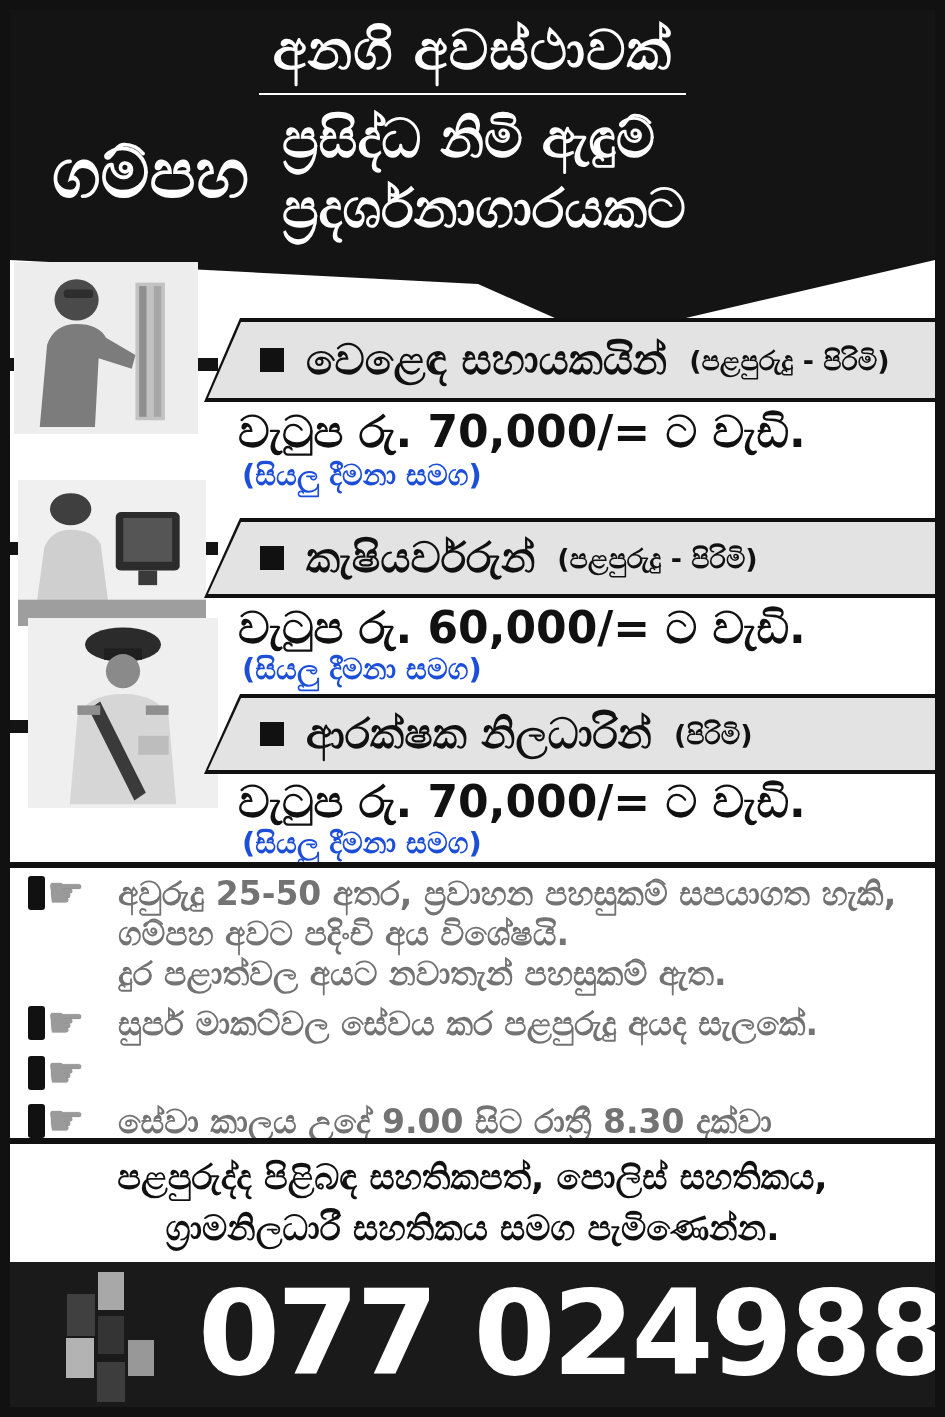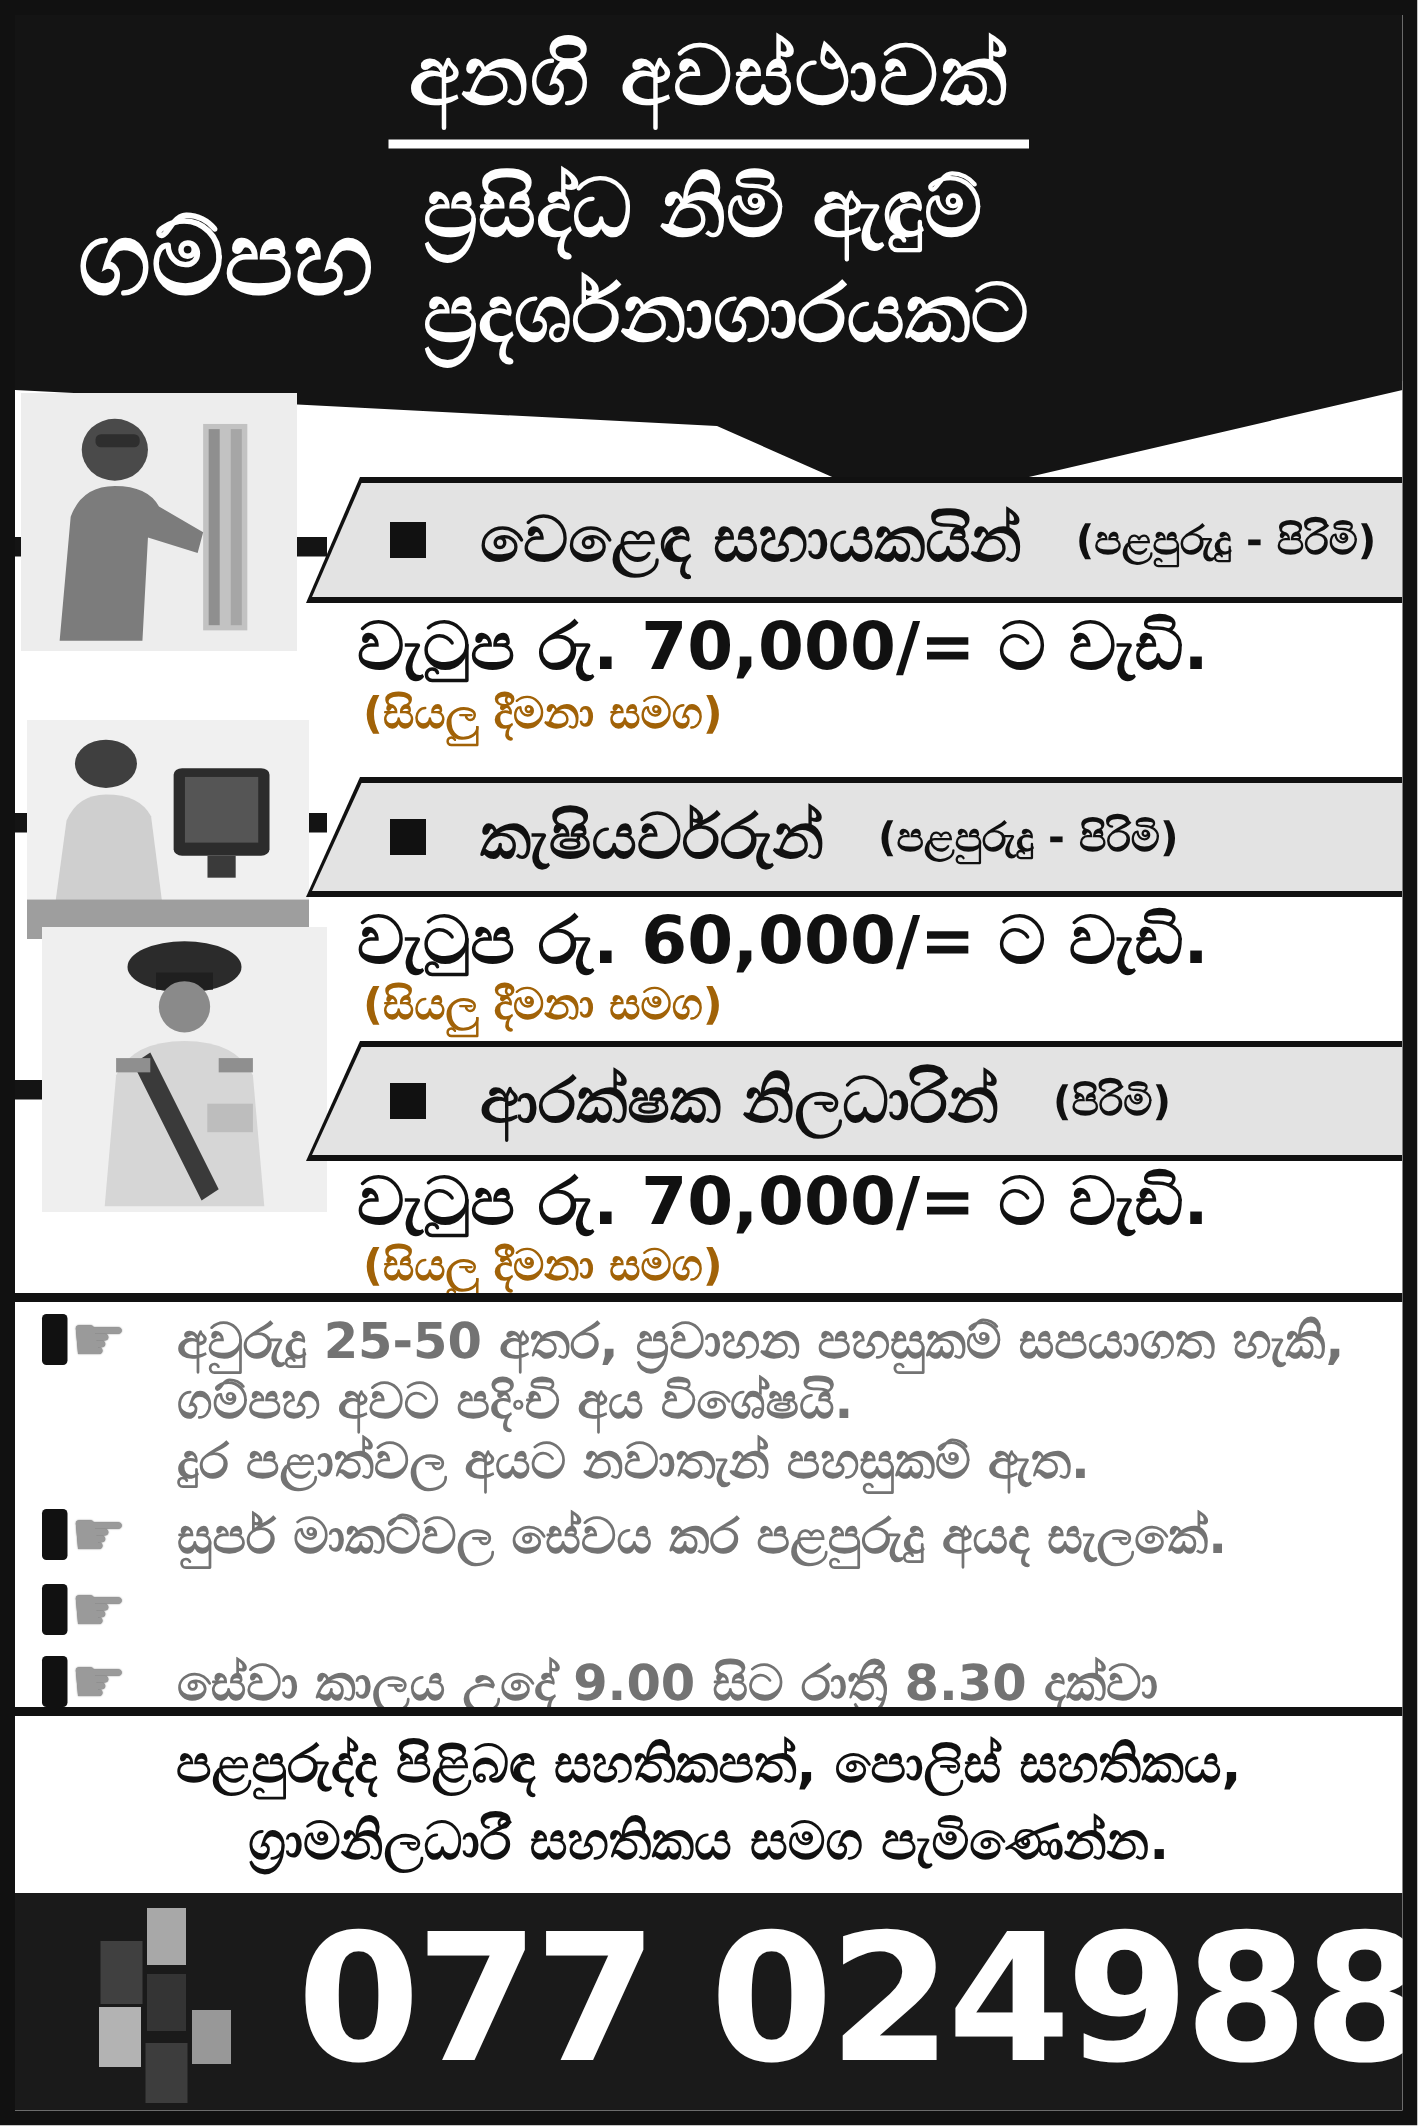--- a/index.html
+++ b/index.html
@@ -12,42 +12,42 @@
     font-family:"DejaVu Sans","Liberation Sans",sans-serif;
     overflow:hidden;
   }
   .content{position:relative;width:925px;height:1397px;}
 
   
   .header{position:absolute;left:0;top:0;width:925px;height:244px;background:#141414;color:#fff;}
   .header-title-wrap{position:absolute;left:0;top:10px;width:100%;text-align:center;}
   .header-title{
     display:inline-block;font-size:55px;font-weight:bold;letter-spacing:1px;
-    border-bottom:6px solid #ffffff;padding:0 14px 12px 14px;line-height:1.1;
+    border-bottom:2px solid #ffffff;padding:0 14px 12px 14px;line-height:1.1;
   }
   .location{position:absolute;left:42px;top:130px;font-size:68px;font-weight:bold;line-height:1;}
   .subtitle{position:absolute;left:272px;top:94px;font-size:54px;font-weight:bold;line-height:1.3;}
   .dip-svg{position:absolute;left:0;top:244px;width:925px;height:98px;display:block;}
 
   
   .connector-bar{position:absolute;left:0;width:208px;height:13px;background:#141414;z-index:1;}
   .job-photo{position:absolute;z-index:2;box-shadow:0 0 0 1px #cfcfcf inset;}
   .job-photo svg{display:block;width:100%;height:100%;}
   .job-banner{position:absolute;left:194px;width:731px;background:#111;z-index:3;}
   .job-banner .fill{
     position:absolute;left:4px;top:4px;right:0;bottom:4px;background:#e3e3e3;
-    display:flex;align-items:center;gap:36px;padding-left:52px;box-sizing:border-box;
+    display:flex;align-items:center;gap:22px;padding-left:52px;box-sizing:border-box;
   }
   .banner-clip{clip-path:polygon(36px 0%,100% 0%,100% 100%,0% 100%);}
   .banner-clip-in{clip-path:polygon(33px 0%,100% 0%,100% 100%,0% 100%);}
   .bullet-square{width:24px;height:24px;background:#111;flex:0 0 auto;}
   .job-title{font-size:42px;font-weight:bold;color:#111;white-space:nowrap;line-height:1;}
   .job-qualifier{font-size:27px;font-weight:bold;color:#111;white-space:nowrap;line-height:1;}
   .salary{position:absolute;left:228px;font-size:44px;font-weight:bold;color:#111;line-height:1.1;white-space:nowrap;text-align:center;}
-  .allowance{position:absolute;left:232px;font-size:29px;font-weight:600;color:#a16207;line-height:1.1;white-space:nowrap;}
+  .allowance{position:absolute;left:232px;font-size:29px;font-weight:600;color:#1d4ed8;line-height:1.1;white-space:nowrap;}
 
   .separator{position:absolute;left:0;width:925px;height:6px;background:#111;}
 
   
   .note-row{position:absolute;left:0;width:925px;}
   .note-icon{position:absolute;left:18px;top:2px;display:flex;align-items:center;}
   .note-icon .bar{width:17px;height:34px;background:#111;border-radius:3px;margin-right:2px;}
   .note-icon .hand{font-size:42px;color:#9a9a9a;line-height:34px;text-shadow:0 0 1px #555;}
   .note-text{position:absolute;left:108px;top:0;font-size:33px;font-weight:bold;color:#737373;line-height:40px;}
 

